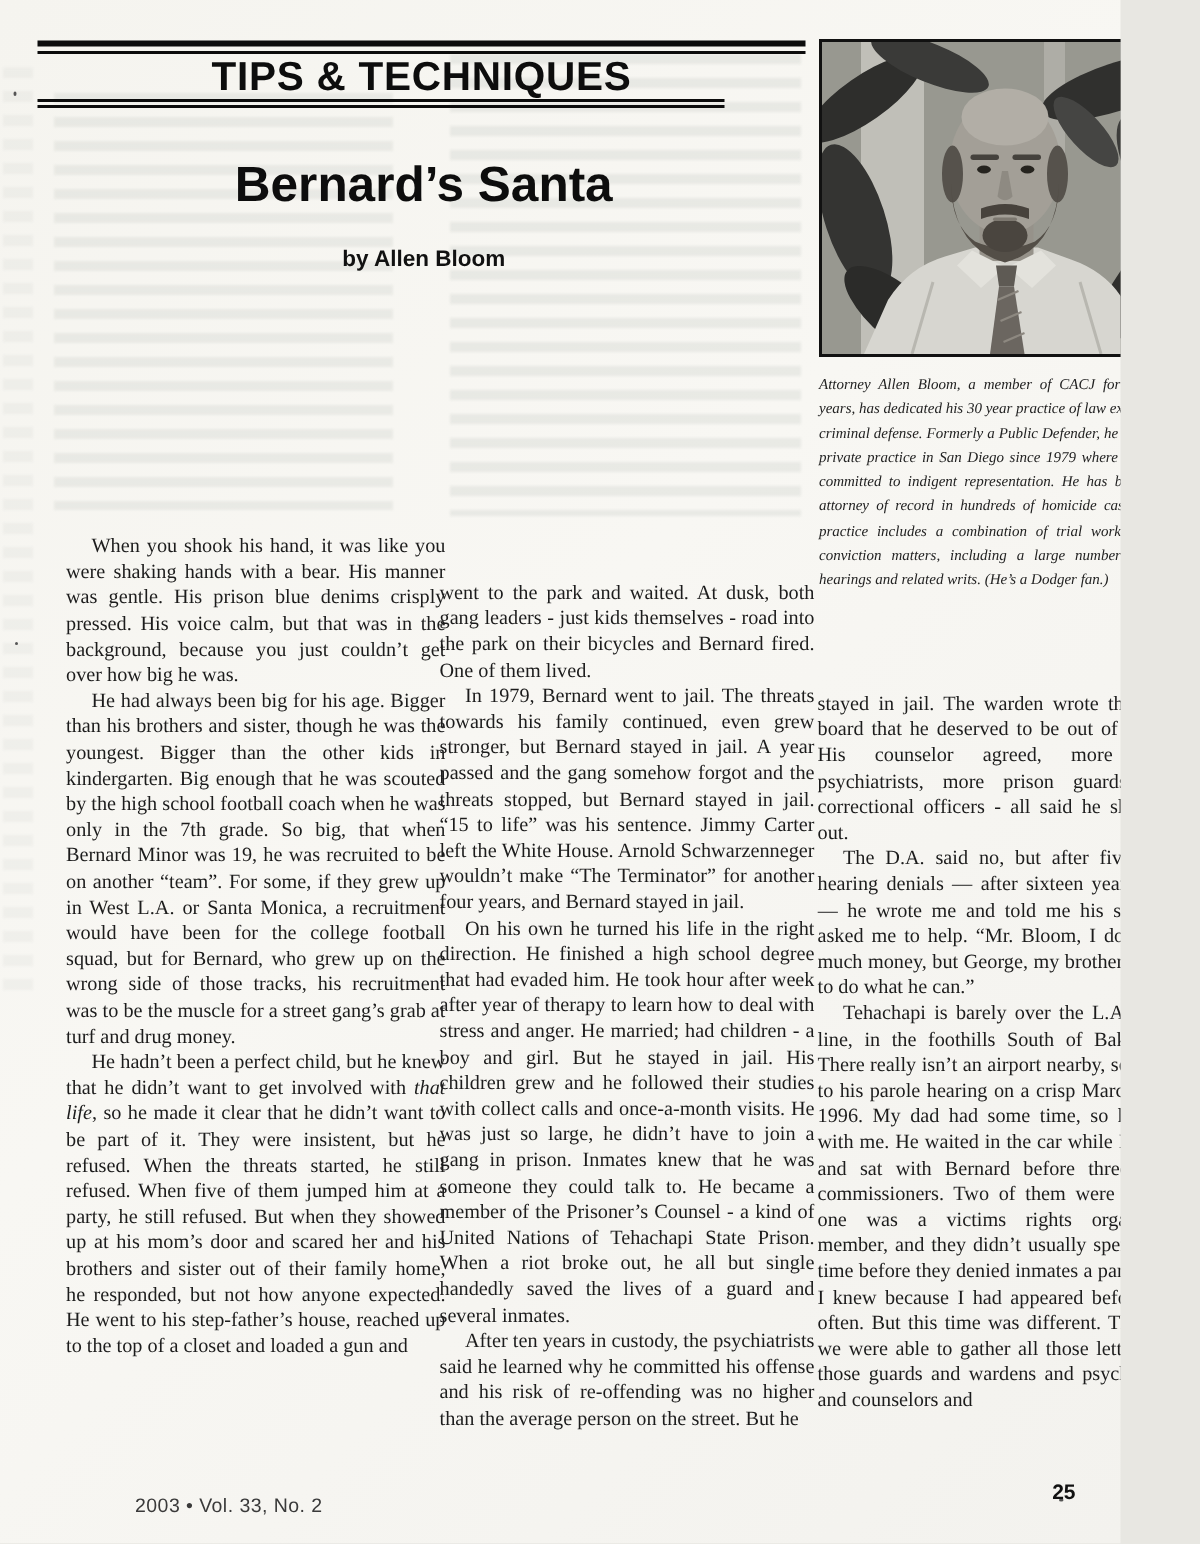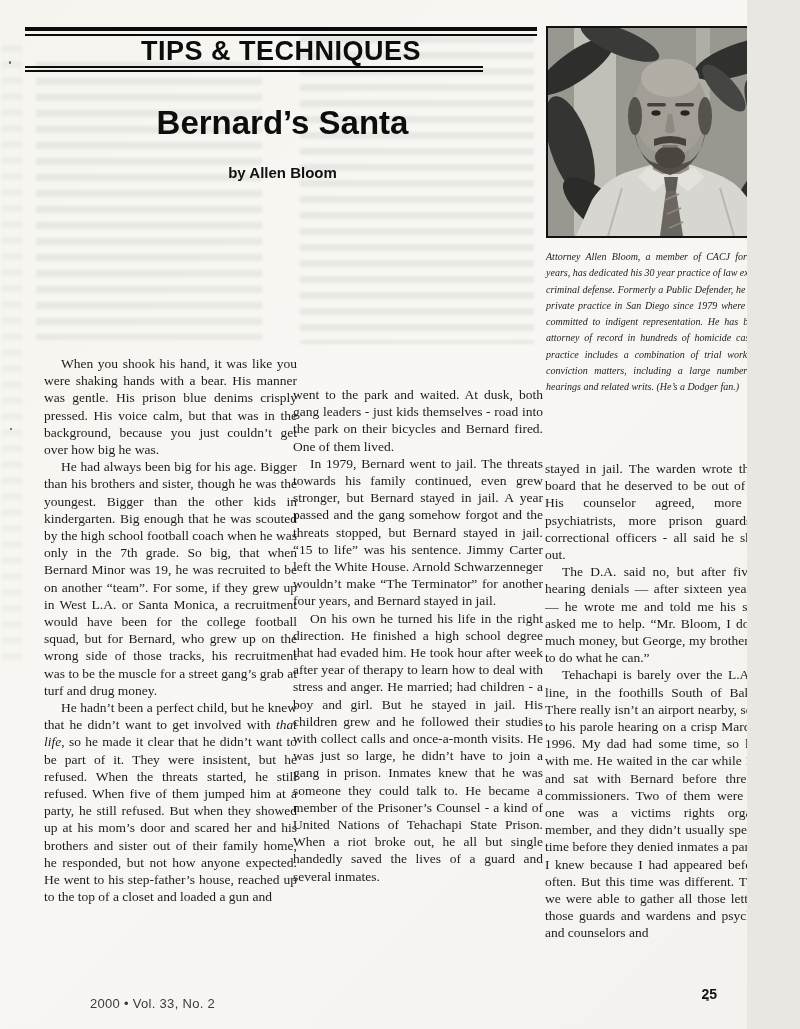--- a/index.html
+++ b/index.html
@@ -165,24 +165,25 @@
   <div class="col col1">
     <p class="indent">When you shook his hand, it was like you were shaking hands with a bear. His manner was gentle. His prison blue denims crisply pressed. His voice calm, but that was in the background, because you just couldn’t get over how big he was.</p>
     <p class="indent">He had always been big for his age. Bigger than his brothers and sister, though he was the youngest. Bigger than the other kids in kindergarten. Big enough that he was scouted by the high school football coach when he was only in the 7th grade. So big, that when Bernard Minor was 19, he was recruited to be on another “team”. For some, if they grew up in West L.A. or Santa Monica, a recruitment would have been for the college football squad, but for Bernard, who grew up on the wrong side of those tracks, his recruitment was to be the muscle for a street gang’s grab at turf and drug money.</p>
     <p class="indent"><span>He hadn’t been a perfect child, but he knew that he didn’t want to get involved with </span><em>that life</em><span>, so he made it clear that he didn’t want to be part of it. They were insistent, but he refused. When the threats started, he still refused. When five of them jumped him at a party, he still refused. But when they showed up at his mom’s door and scared her and his brothers and sister out of their family home, he responded, but not how anyone expected. He went to his step-father’s house, reached up to the top of a closet and loaded a gun and</span></p>
   </div>
 
   <div class="col col2">
     <p>went to the park and waited. At dusk, both gang leaders - just kids themselves - road into the park on their bicycles and Bernard fired. One of them lived.</p>
     <p class="indent">In 1979, Bernard went to jail. The threats towards his family continued, even grew stronger, but Bernard stayed in jail. A year passed and the gang somehow forgot and the threats stopped, but Bernard stayed in jail. “15 to life” was his sentence. Jimmy Carter left the White House. Arnold Schwarzenneger wouldn’t make “The Terminator” for another four years, and Bernard stayed in jail.</p>
     <p class="indent">On his own he turned his life in the right direction. He finished a high school degree that had evaded him. He took hour after week after year of therapy to learn how to deal with stress and anger. He married; had children - a boy and girl. But he stayed in jail. His children grew and he followed their studies with collect calls and once-a-month visits. He was just so large, he didn’t have to join a gang in prison. Inmates knew that he was someone they could talk to. He became a member of the Prisoner’s Counsel - a kind of United Nations of Tehachapi State Prison. When a riot broke out, he all but single handedly saved the lives of a guard and several inmates.</p>
+    <p class="indent">After ten years in custody, the psychiatrists said he learned why he committed his offense and his risk of re-offending was no higher than the average person on the street. But he</p>
   </div>
 
   <div class="col col3">
     <p>stayed in jail. The warden wrote the parole board that he deserved to be out of custody. His counselor agreed, more prison psychiatrists, more prison guards, more correctional officers - all said he should be out.</p>
     <p class="indent">The D.A. said no, but after five parole hearing denials — after sixteen years in jail — he wrote me and told me his story and asked me to help. “Mr. Bloom, I don’t have much money, but George, my brother, will try to do what he can.”</p>
     <p class="indent">Tehachapi is barely over the L.A. county line, in the foothills South of Bakersfield. There really isn’t an airport nearby, so I drove to his parole hearing on a crisp March day in 1996. My dad had some time, so he drove with me. He waited in the car while I went in and sat with Bernard before three parole commissioners. Two of them were ex-cops, one was a victims rights organization member, and they didn’t usually spend much time before they denied inmates a parole date. I knew because I had appeared before them often. But this time was different. This time, we were able to gather all those letters from those guards and wardens and psychologists and counselors and</p>
   </div>
 
-  <div class="footer-issue">2000 • Vol. 33, No. 2</div>
+  <div class="footer-issue">2003 • Vol. 33, No. 2</div>
   <div class="footer-page">25</div>
 
 </div>
 
 </body></html>

